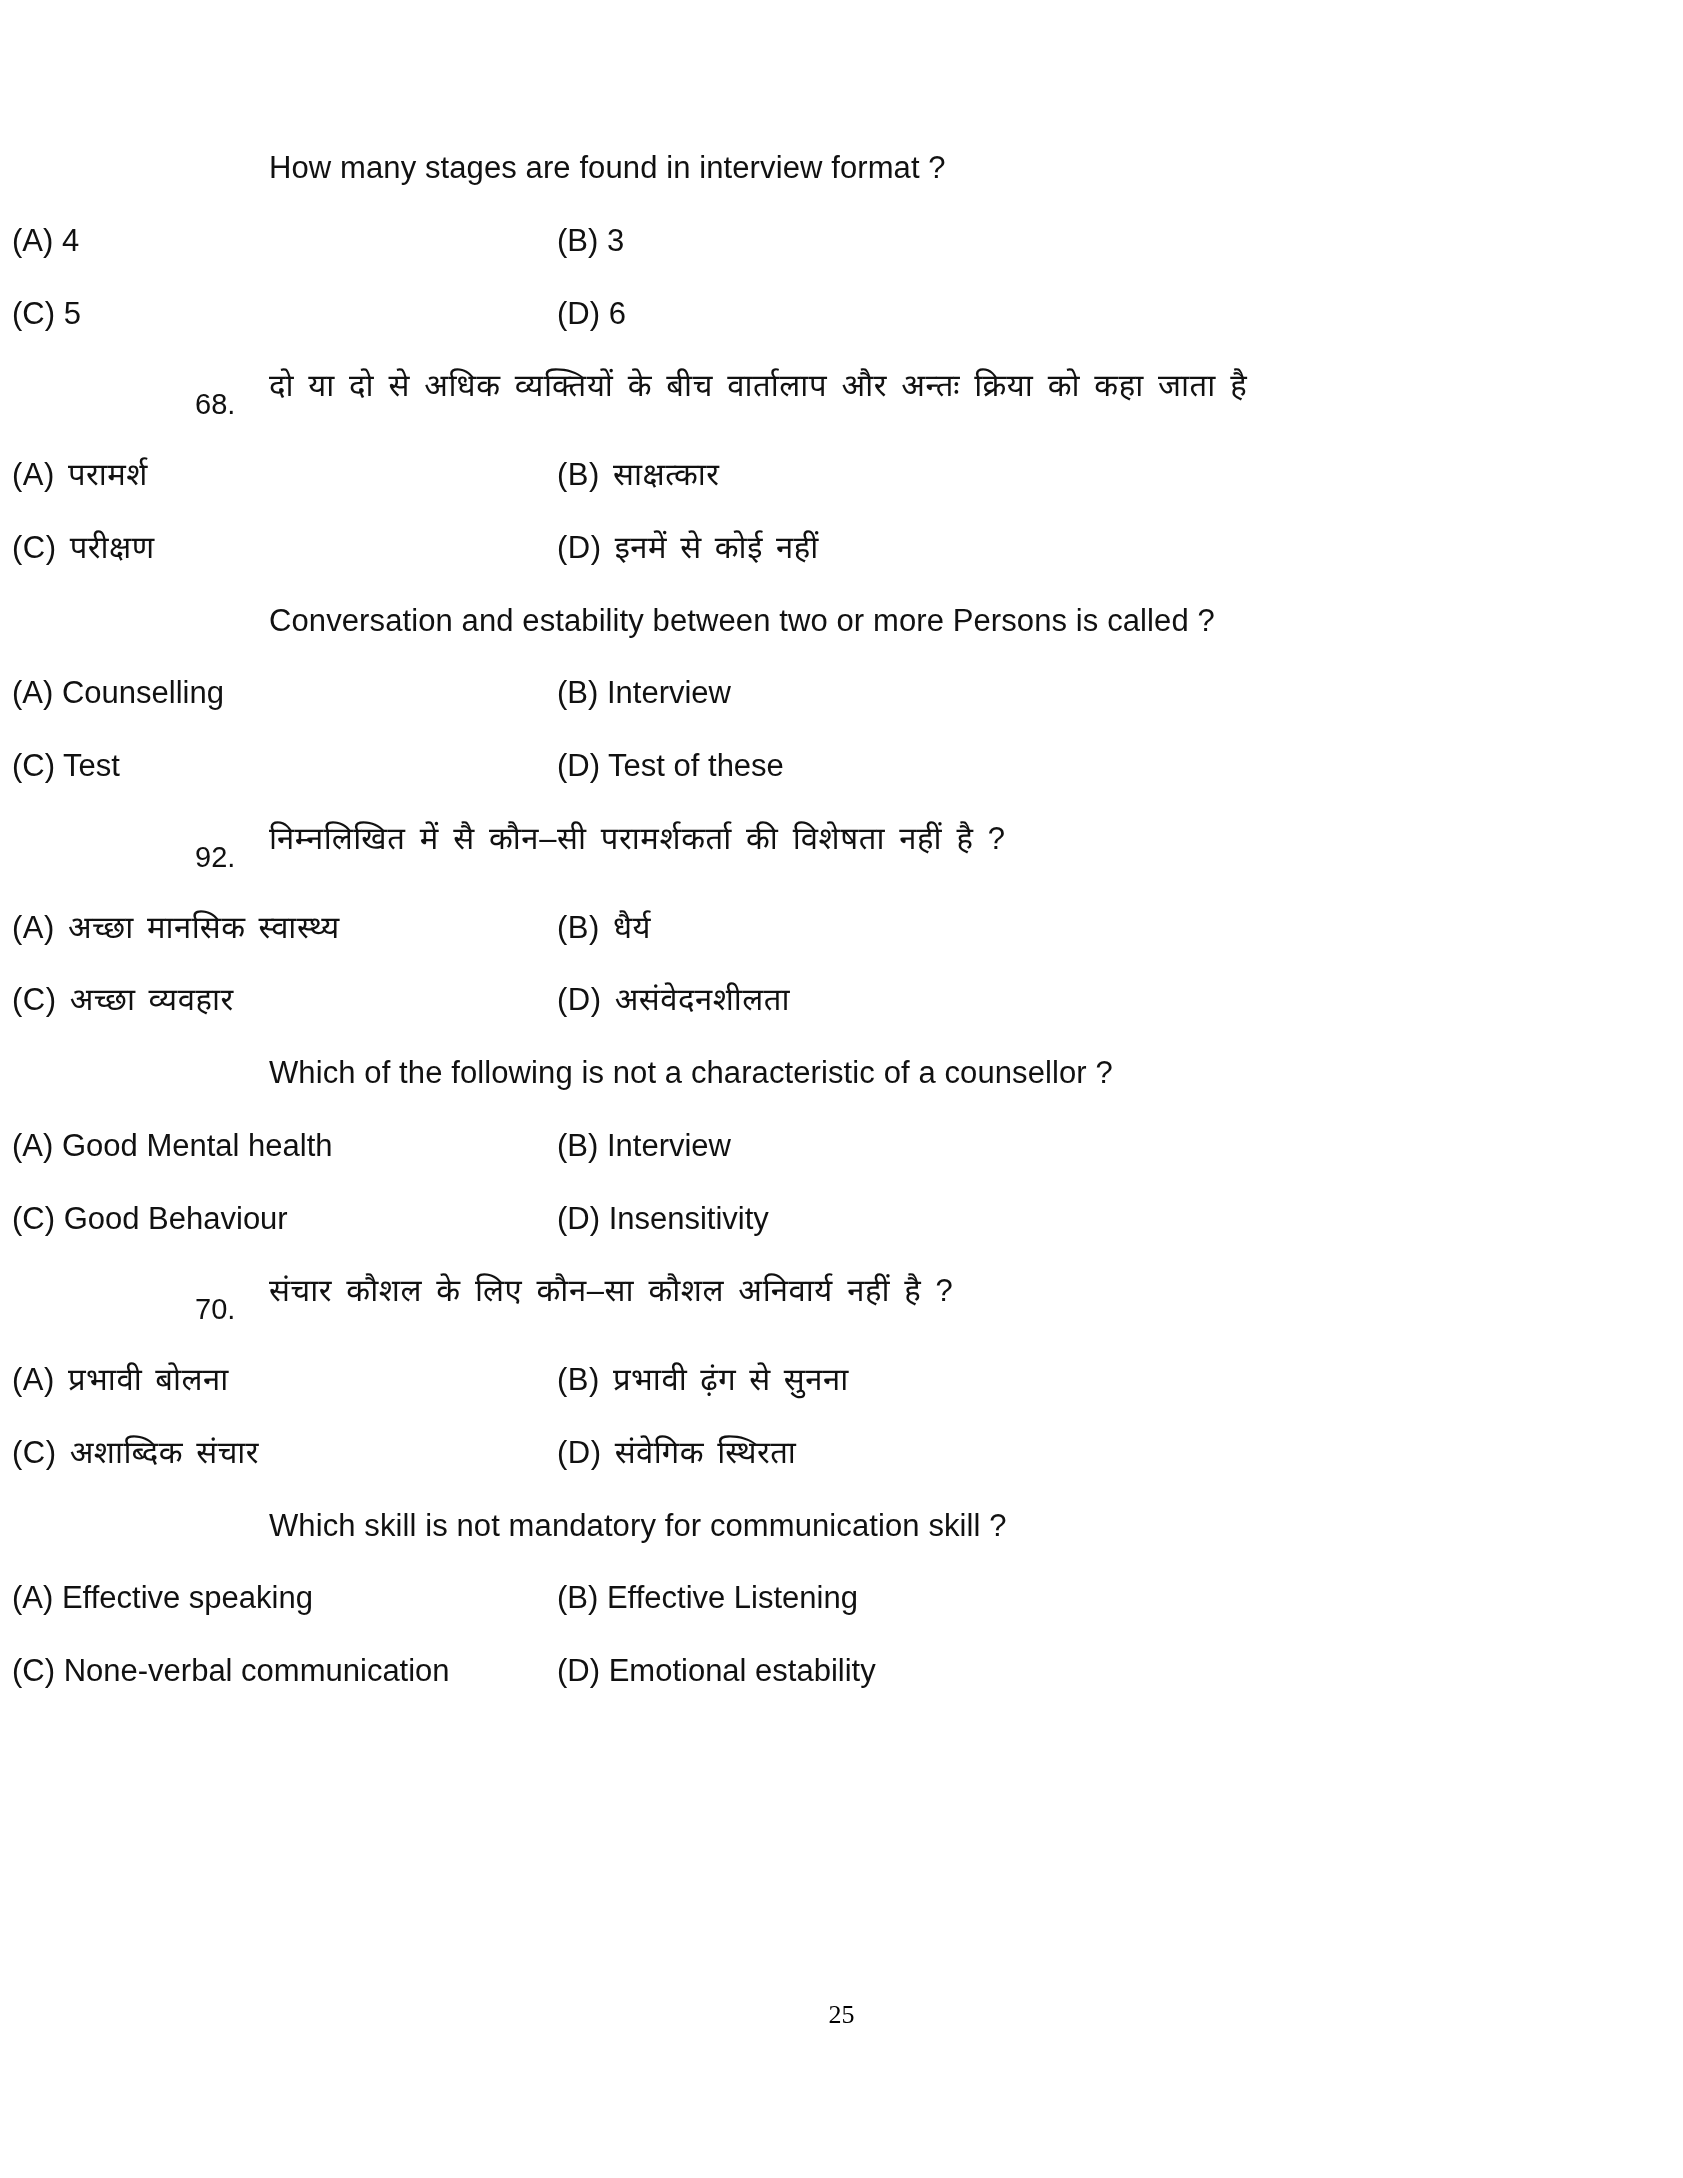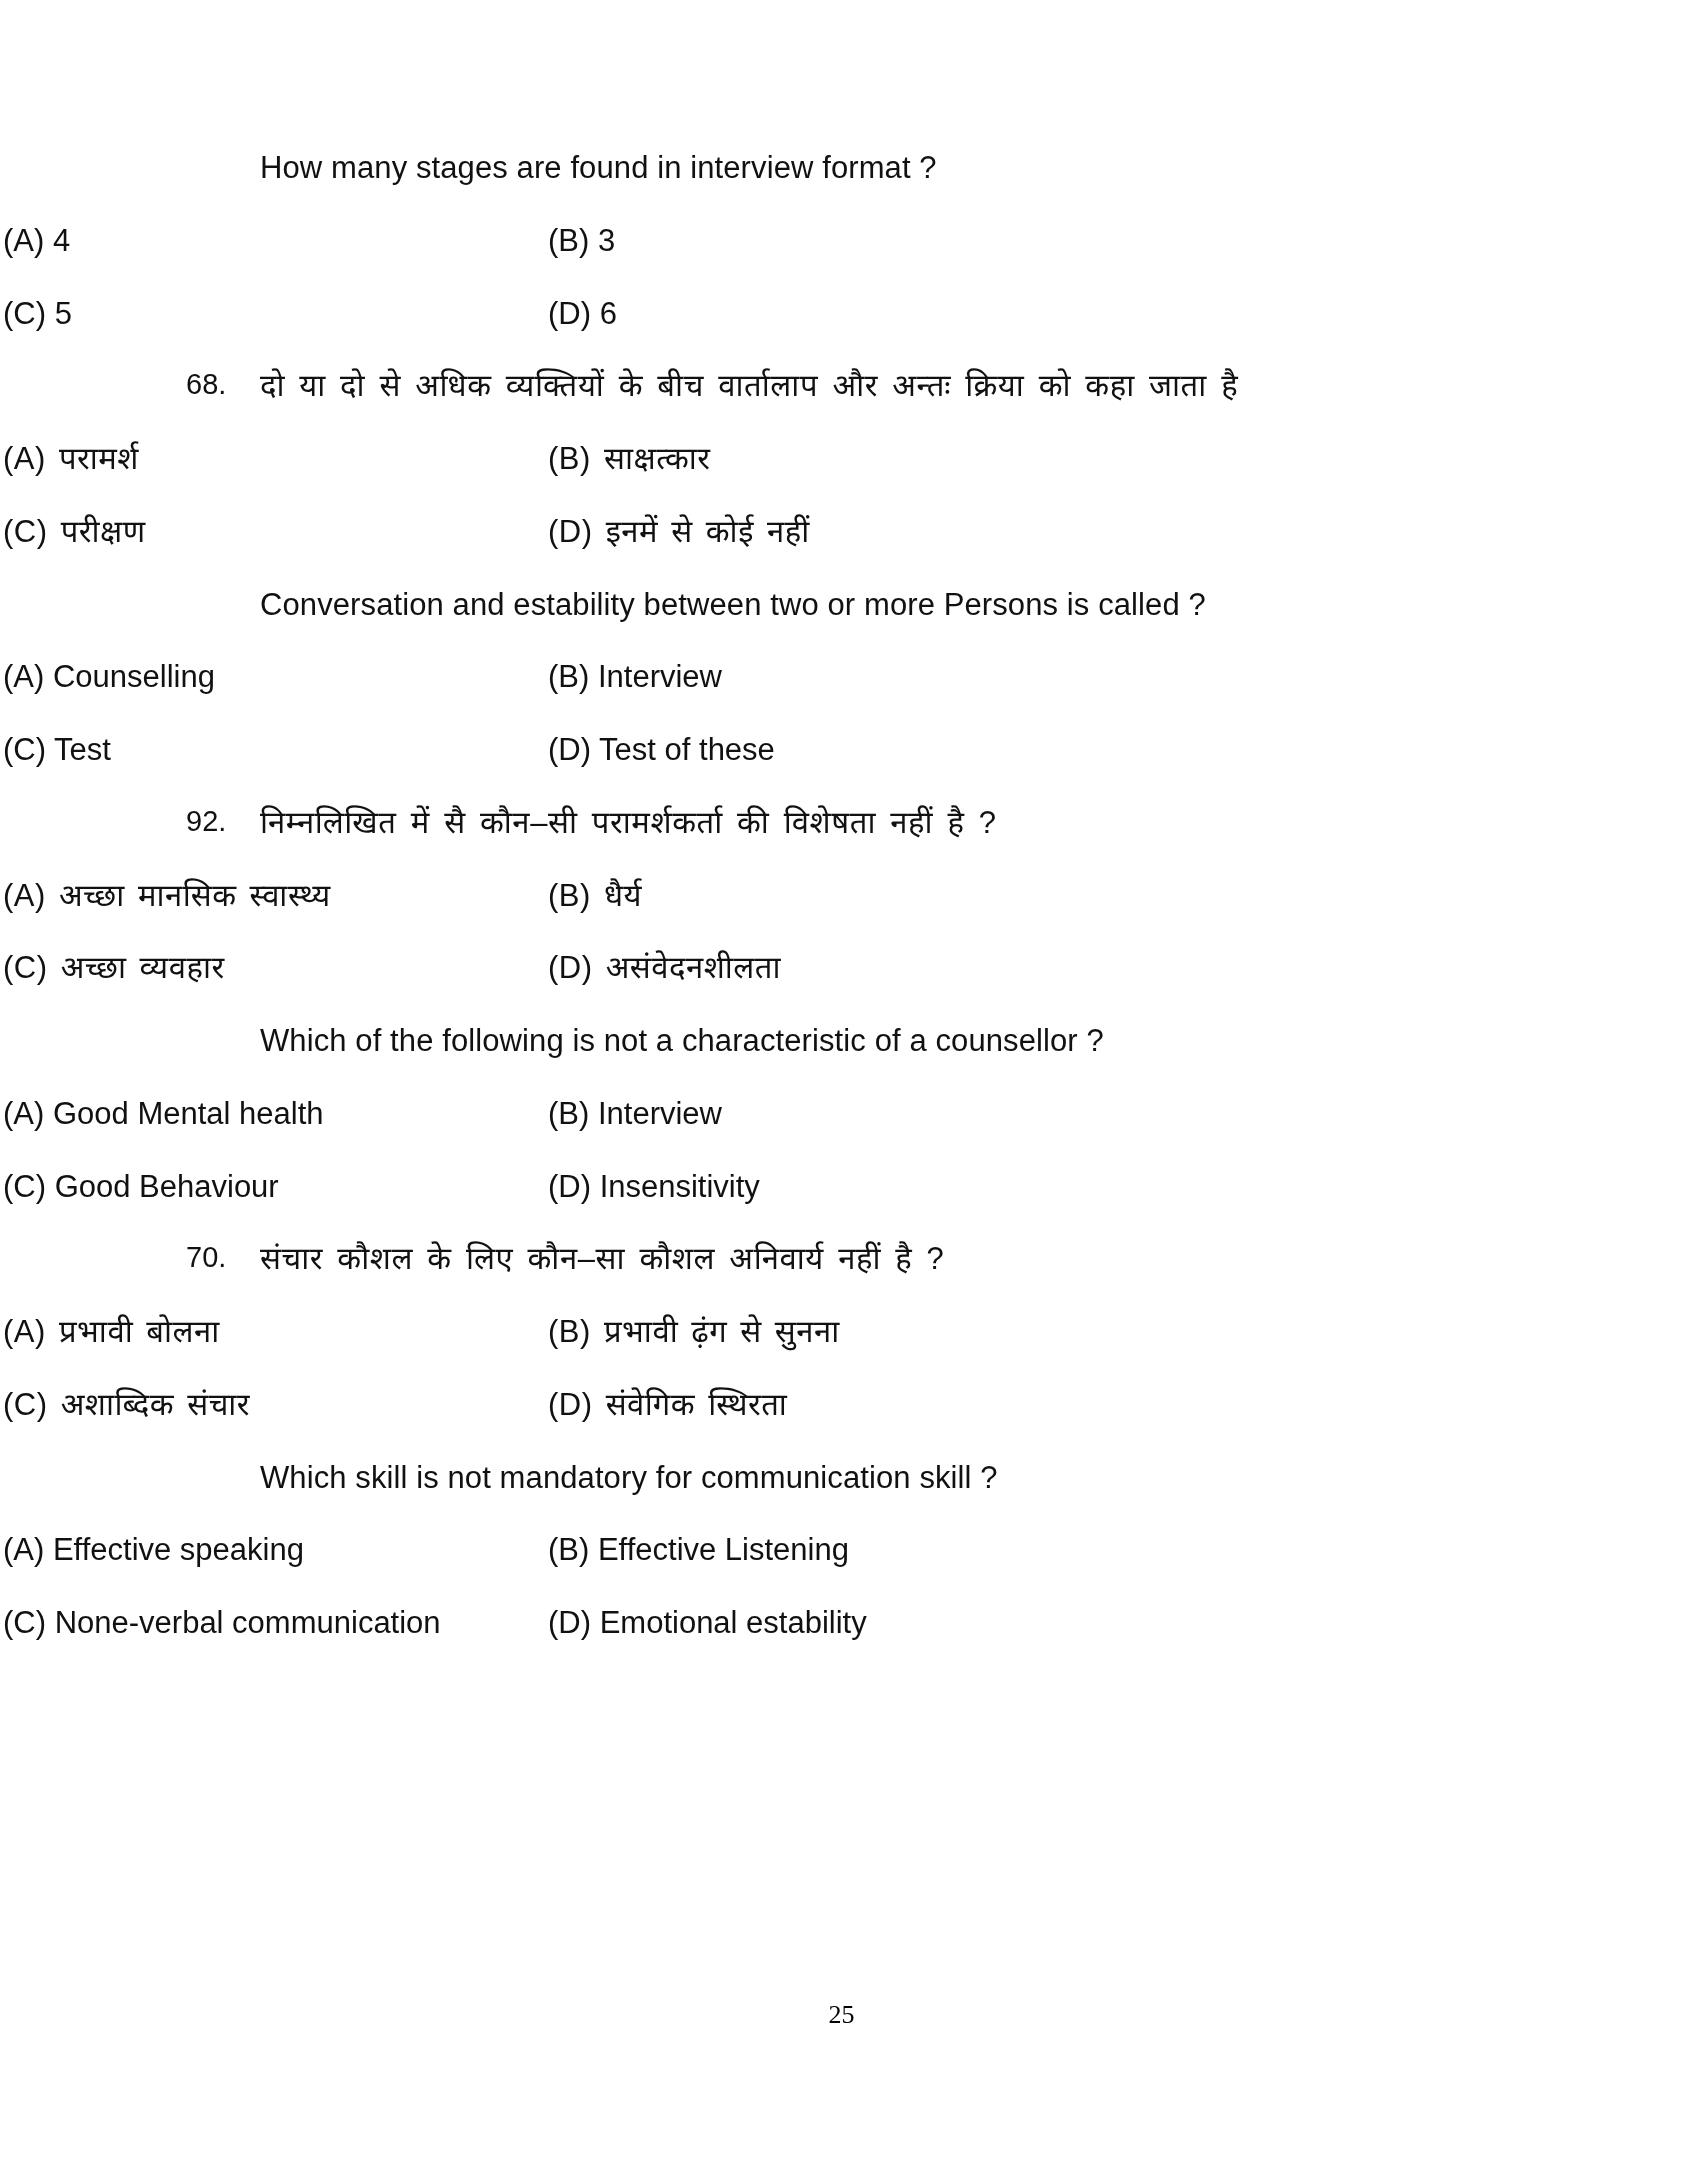--- a/index.html
+++ b/index.html
@@ -17,21 +17,21 @@
   }
 
   .page {
     position: absolute;
     inset: 0;
     background: #ffffff;
   }
 
   .content {
     position: absolute;
-    left: 3px;
+    left: 12px;
     top: 149px;
     width: 1506px;
   }
 
   
   .qblock {
     position: relative;
     width: 1683px;
   }
 
@@ -45,20 +45,21 @@
 
   .qnum {
     width: 74px;
     flex: 0 0 74px;
     text-align: left;
     padding-left: 183px;
     box-sizing: content-box;
     font-size: 29px;
     line-height: 1.2;
     color: #111;
+    margin-top: 20px;
   }
 
   .qnum.blank {
     color: transparent;
   }
 
   .qtext {
     flex: 1 1 auto;
     font-size: 31px;
     line-height: 1.25;

